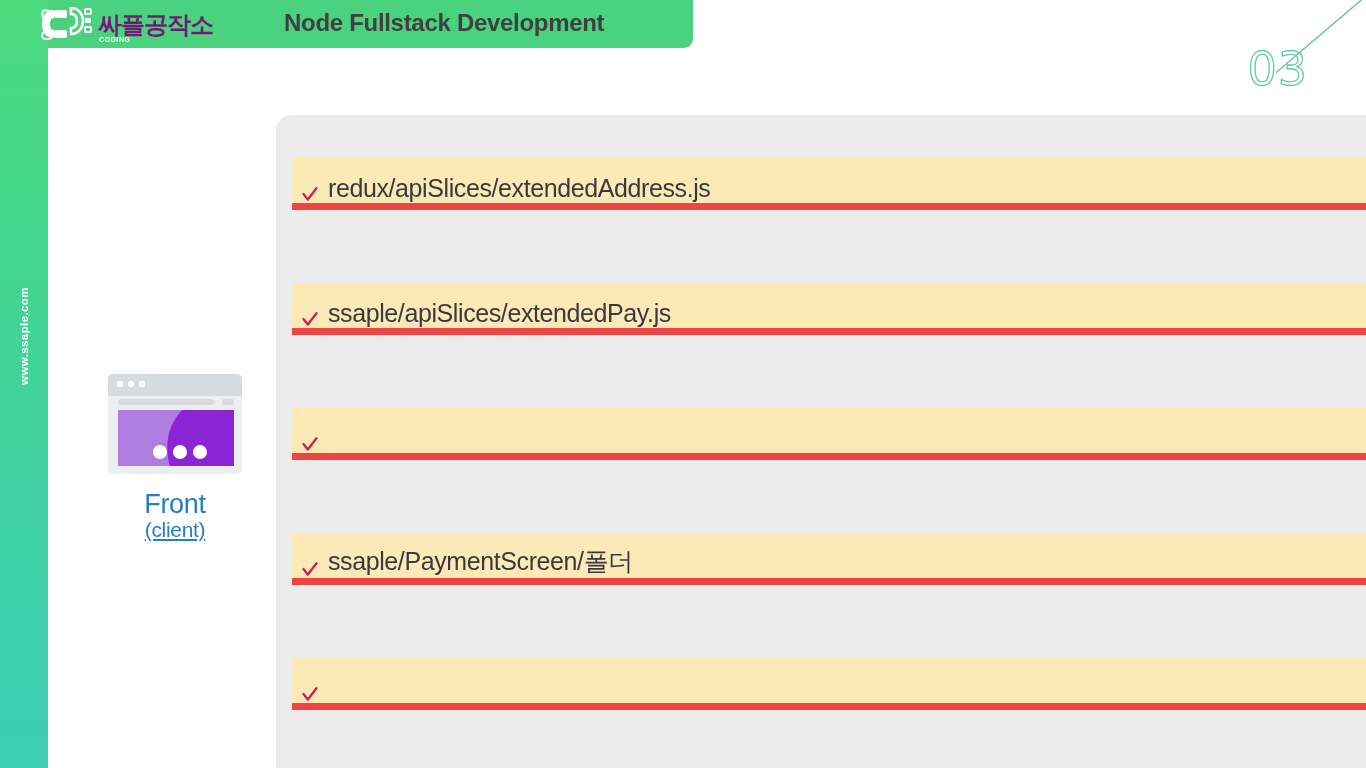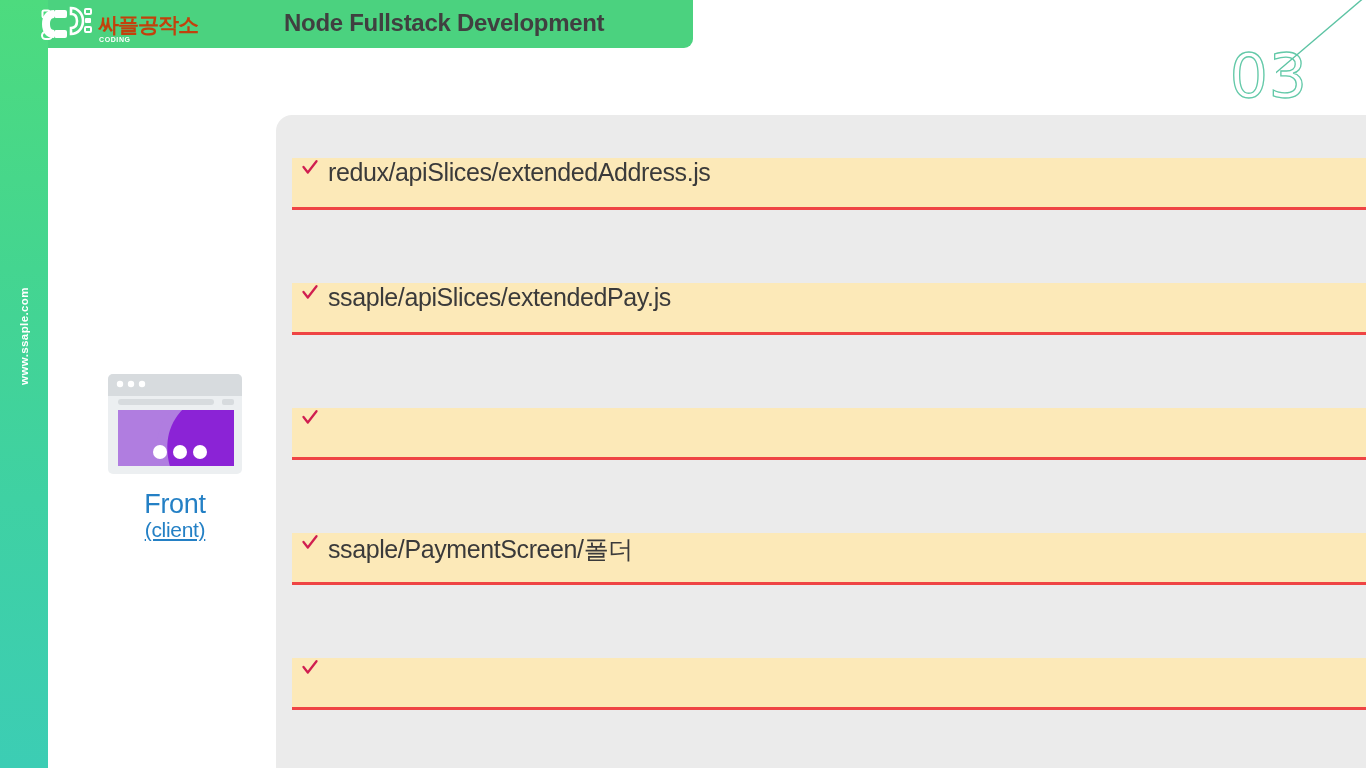--- a/index.html
+++ b/index.html
@@ -70,22 +70,22 @@
     align-items: center;
   }
   .logo-mark { width: 54px; height: 42px; flex: 0 0 auto; }
   .logo-text-block {
     margin-left: 4px;
     position: relative;
     height: 42px;
     flex: 0 0 auto;
   }
   .logo-korean {
-    color: #c2410c;
-    font-size: 21px;
+    color: #701a75;
+    font-size: 24px;
     font-weight: bold;
     letter-spacing: -1px;
     line-height: 42px;
     white-space: nowrap;
     text-align: center;
   }
   .logo-coding {
     position: absolute;
     left: 1px;
     bottom: 2px;
@@ -94,21 +94,21 @@
     font-weight: bold;
     letter-spacing: 0.6px;
     line-height: 8px;
   }
 
   
   .page-number {
     position: absolute;
     right: 58px;
     top: 46px;
-    font-size: 60px;
+    font-size: 46px;
     letter-spacing: 1px;
     color: transparent;
     -webkit-text-stroke: 1.3px #63c9a8;
     font-family: "DejaVu Sans", sans-serif;
     line-height: 1;
     z-index: 4;
   }
   .corner-line {
     position: absolute;
     right: 0; top: 0;
@@ -128,24 +128,24 @@
     z-index: 1;
   }
 
   
   .item-row {
     position: absolute;
     left: 292px;
     width: 1074px;
     height: 52px;
     background: #fce9b8;
-    border-bottom: 3px solid #ef4444;
+    border-bottom: 7px solid #ef4444;
     box-sizing: border-box;
     display: flex;
-    align-items: flex-start;
+    align-items: flex-end;
     z-index: 2;
   }
   .item-check {
     flex: 0 0 auto;
     margin-left: 9px;
     margin-right: 9px;
     width: 18px;
     height: 18px;
     display: block;
   }

